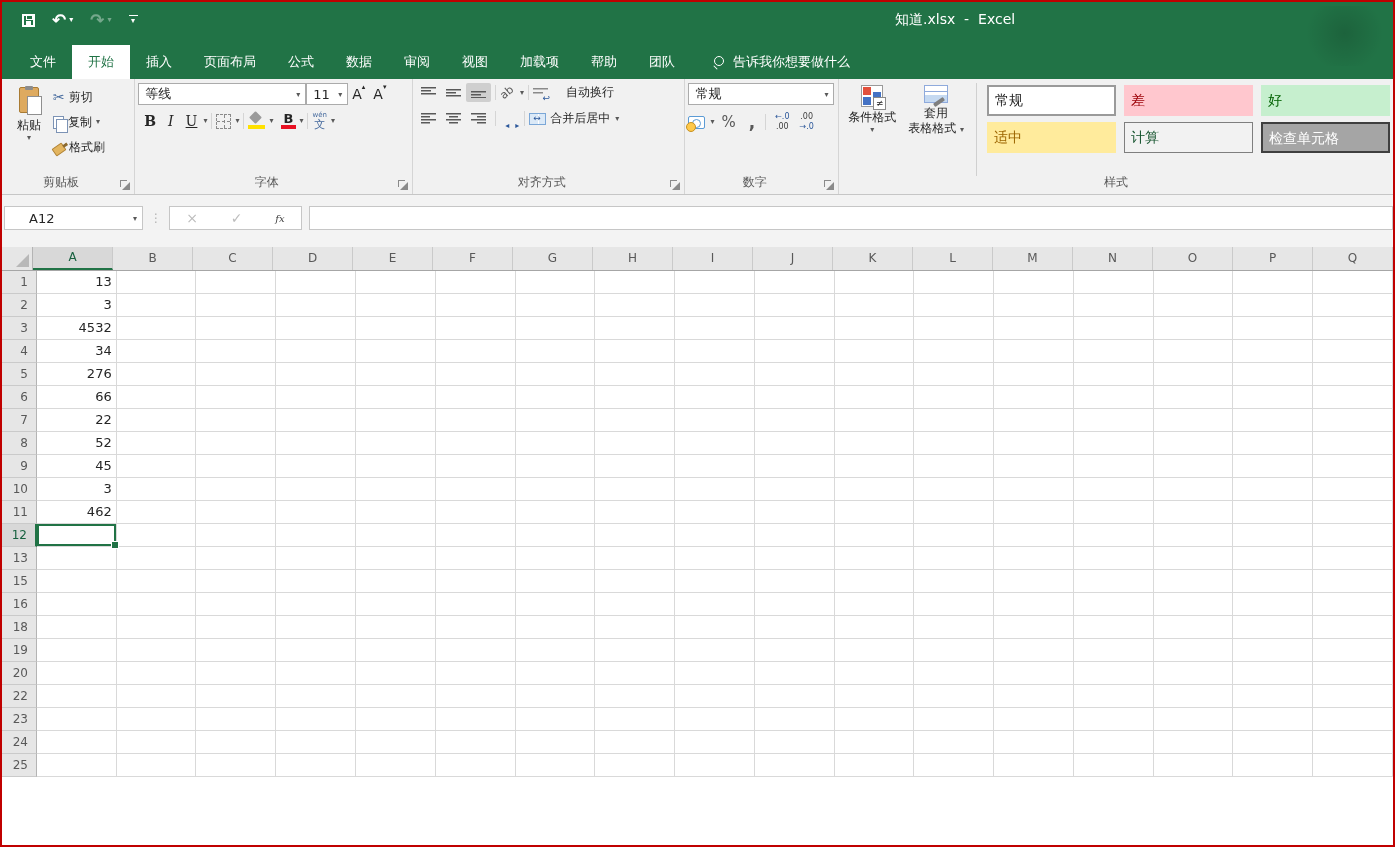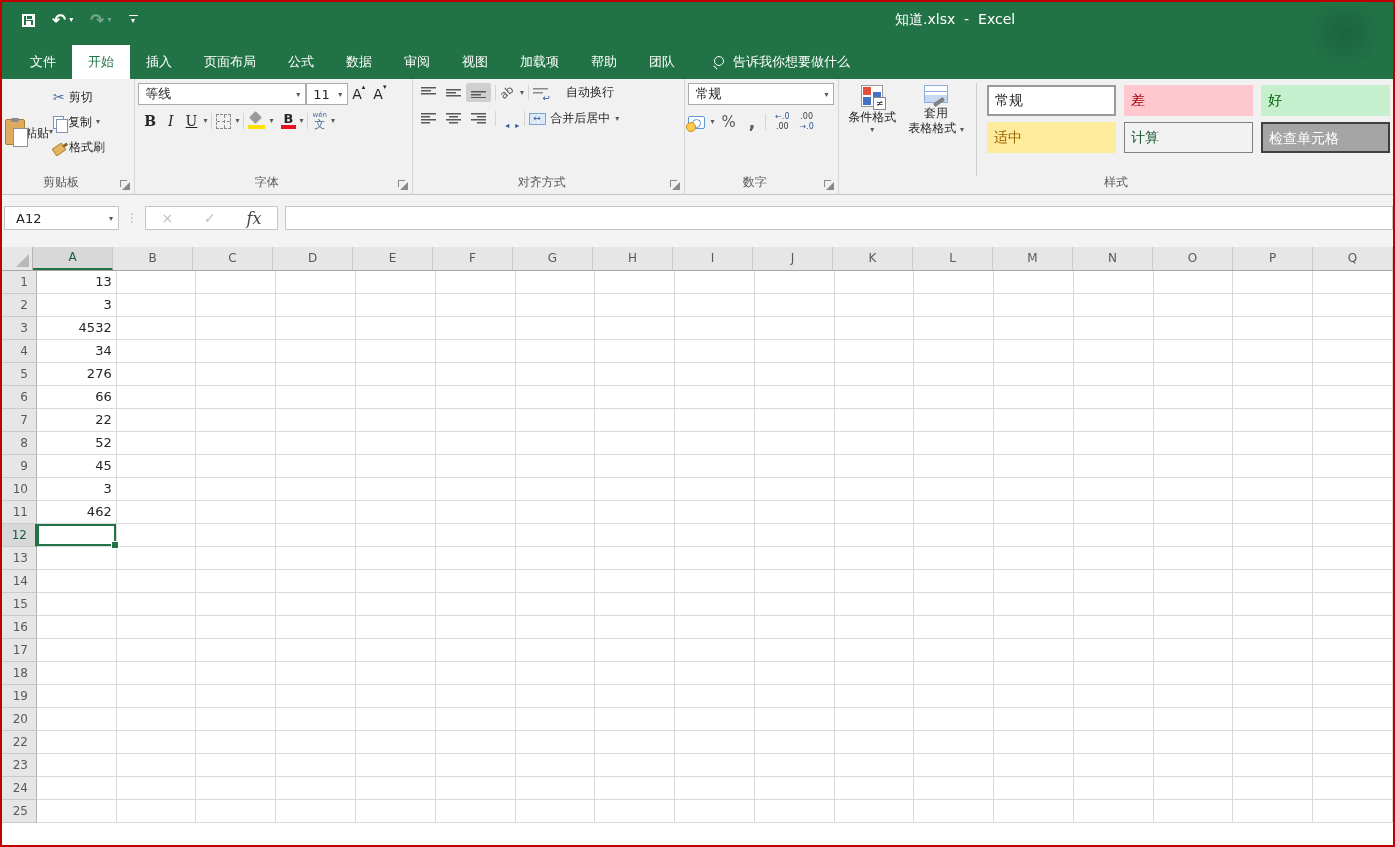--- a/index.html
+++ b/index.html
@@ -40,21 +40,21 @@
   .launcher::before { content:""; position:absolute; left:0; top:0; width:6px; height:6px; border-left:1px solid #8a8a8a; border-top:1px solid #8a8a8a; }
   .launcher::after { content:""; position:absolute; right:0; bottom:0; width:0; height:0;
                      border-left:4px solid transparent; border-top:4px solid transparent;
                      border-right:4px solid #8a8a8a; border-bottom:4px solid #8a8a8a; }
   .rbtn { display:flex; align-items:center; cursor:default; }
   .rsep { width:0; border-left:1px solid #d5d5d5; align-self:stretch; margin:2px 4px; }
   .lbl12 { font-size:12px; color:#262626; white-space:nowrap; }
 
   
   .g-clip { width:136px; display:flex; }
-  .paste-btn { width:48px; display:flex; flex-direction:row; align-items:center; padding-top:4px; cursor:default; }
+  .paste-btn { width:48px; display:flex; flex-direction:column; align-items:center; padding-top:4px; cursor:default; }
   .i-clipboard { position:relative; width:20px; height:26px; background:#deaa5f; border:1px solid #a97b33; border-radius:2px; }
   .i-clipboard::before { content:""; position:absolute; top:-2px; left:5px; width:8px; height:4px; background:#8c8c8c; border-radius:1px; }
   .i-clipboard::after { content:""; position:absolute; right:-4px; bottom:-3px; width:13px; height:17px; background:#fff; border:1px solid #8f8f8f; }
   .paste-txt { font-size:12px; color:#262626; margin-top:4px; }
   .clip-col { display:flex; flex-direction:column; justify-content:flex-start; gap:5px; padding-top:4px; }
   .clip-item { display:flex; align-items:center; gap:4px; height:20px; }
   .glyph-cut { font-size:14px; color:#44699d; }
   .i-copy { position:relative; width:11px; height:13px; border:1px solid #7c93b5; background:#fff; }
   .i-copy::after { content:""; position:absolute; left:2px; top:2px; width:10px; height:12px; border:1px solid #7c93b5; background:#fff; }
   .i-painter { width:12px; height:9px; background:#e3b55f; border:1px solid #b18438; transform:rotate(-35deg); border-radius:1px; position:relative; top:2px; }
@@ -136,27 +136,27 @@
                 background:linear-gradient(#c5d9f1,#c5d9f1) 0 9px/24px 9px no-repeat,#fff; }
   .i-fmttable::before { content:""; position:absolute; left:0; right:0; top:5px; border-top:1px solid #8faadc; }
   .i-fmttable::after { content:""; position:absolute; right:2px; bottom:-2px; width:12px; height:4px; background:#7f7f7f; transform:rotate(-35deg); border-radius:1px; }
   .styles-gallery { border-left:1px solid #d0d0d0; margin-left:6px; padding:2px 0 0 10px;
                     display:grid; grid-template-columns:repeat(3,129px); grid-auto-rows:31px; gap:6px 8px; align-content:start; }
   .style-cell { font-size:14px; line-height:29px; padding-left:6px; border:1px solid transparent; white-space:nowrap; overflow:hidden; cursor:default; }
   .style-cell.sel { border:2px solid #9a9a9a; box-shadow:inset 0 0 0 1px #fff; line-height:27px; }
 
   
   .formula-row { height:52px; background:#f3f3f3; display:flex; align-items:center; padding:0 0 6px 2px; }
-  .namebox { width:115px; height:24px; background:#fff; border:1px solid #c6c6c6; display:flex; align-items:center;
-             font-size:13px; color:#262626; padding-left:11px; }
+  .namebox { width:139px; height:24px; background:#fff; border:1px solid #c6c6c6; display:flex; align-items:center;
+             font-size:13px; color:#262626; padding-left:24px; }
   .namebox .nv { flex:1; }
   .fx-dots { color:#b3b3b3; font-size:12px; padding:0 7px; }
   .fxpanel { width:133px; height:24px; background:#fff; border:1px solid #c6c6c6; display:flex; align-items:center; justify-content:space-around; }
   .fx-cancel,.fx-enter { color:#bdbdbd; font-size:14px; }
-  .fx-fn { font-family:"DejaVu Serif","Liberation Serif",serif; font-style:italic; font-size:16px; color:#444; }
+  .fx-fn { font-family:"DejaVu Serif","Liberation Serif",serif; font-style:italic; font-size:10px; color:#444; }
   .formula-input { flex:1; height:24px; background:#fff; border:1px solid #c6c6c6; margin-left:7px; font-size:13px; padding-left:6px; }
 
   
   .grid { position:relative; background:#fff; }
   .hdr-row { display:flex; height:24px; background:#e6e6e6; border-bottom:1px solid #a6a6a6; }
   .corner { width:35px; position:relative; border-right:1px solid #b4b4b4; background:#e6e6e6; }
   .corner::after { content:""; position:absolute; right:3px; bottom:3px; width:0; height:0;
                    border-left:13px solid transparent; border-bottom:13px solid #b8b8b8; }
   .col-h { width:80px; text-align:center; font-size:12px; color:#595959; line-height:23px;
            border-right:1px solid #cacaca; cursor:default; }
@@ -689,40 +689,20 @@
           <div class="cell"></div>
           <div class="cell"></div>
           <div class="cell"></div>
           <div class="cell"></div>
           <div class="cell"></div>
           <div class="cell"></div>
           <div class="cell"></div>
           <div class="cell"></div>
         </div>
         <div class="grow">
-          <div class="row-h">14</div>
-          <div class="cell"></div>
-          <div class="cell"></div>
-          <div class="cell"></div>
-          <div class="cell"></div>
-          <div class="cell"></div>
-          <div class="cell"></div>
-          <div class="cell"></div>
-          <div class="cell"></div>
-          <div class="cell"></div>
-          <div class="cell"></div>
-          <div class="cell"></div>
-          <div class="cell"></div>
-          <div class="cell"></div>
-          <div class="cell"></div>
-          <div class="cell"></div>
-          <div class="cell"></div>
-          <div class="cell"></div>
-        </div>
-        <div class="grow">
           <div class="row-h">15</div>
           <div class="cell"></div>
           <div class="cell"></div>
           <div class="cell"></div>
           <div class="cell"></div>
           <div class="cell"></div>
           <div class="cell"></div>
           <div class="cell"></div>
           <div class="cell"></div>
           <div class="cell"></div>
@@ -749,40 +729,20 @@
           <div class="cell"></div>
           <div class="cell"></div>
           <div class="cell"></div>
           <div class="cell"></div>
           <div class="cell"></div>
           <div class="cell"></div>
           <div class="cell"></div>
           <div class="cell"></div>
         </div>
         <div class="grow">
-          <div class="row-h">17</div>
-          <div class="cell"></div>
-          <div class="cell"></div>
-          <div class="cell"></div>
-          <div class="cell"></div>
-          <div class="cell"></div>
-          <div class="cell"></div>
-          <div class="cell"></div>
-          <div class="cell"></div>
-          <div class="cell"></div>
-          <div class="cell"></div>
-          <div class="cell"></div>
-          <div class="cell"></div>
-          <div class="cell"></div>
-          <div class="cell"></div>
-          <div class="cell"></div>
-          <div class="cell"></div>
-          <div class="cell"></div>
-        </div>
-        <div class="grow">
           <div class="row-h">18</div>
           <div class="cell"></div>
           <div class="cell"></div>
           <div class="cell"></div>
           <div class="cell"></div>
           <div class="cell"></div>
           <div class="cell"></div>
           <div class="cell"></div>
           <div class="cell"></div>
           <div class="cell"></div>

